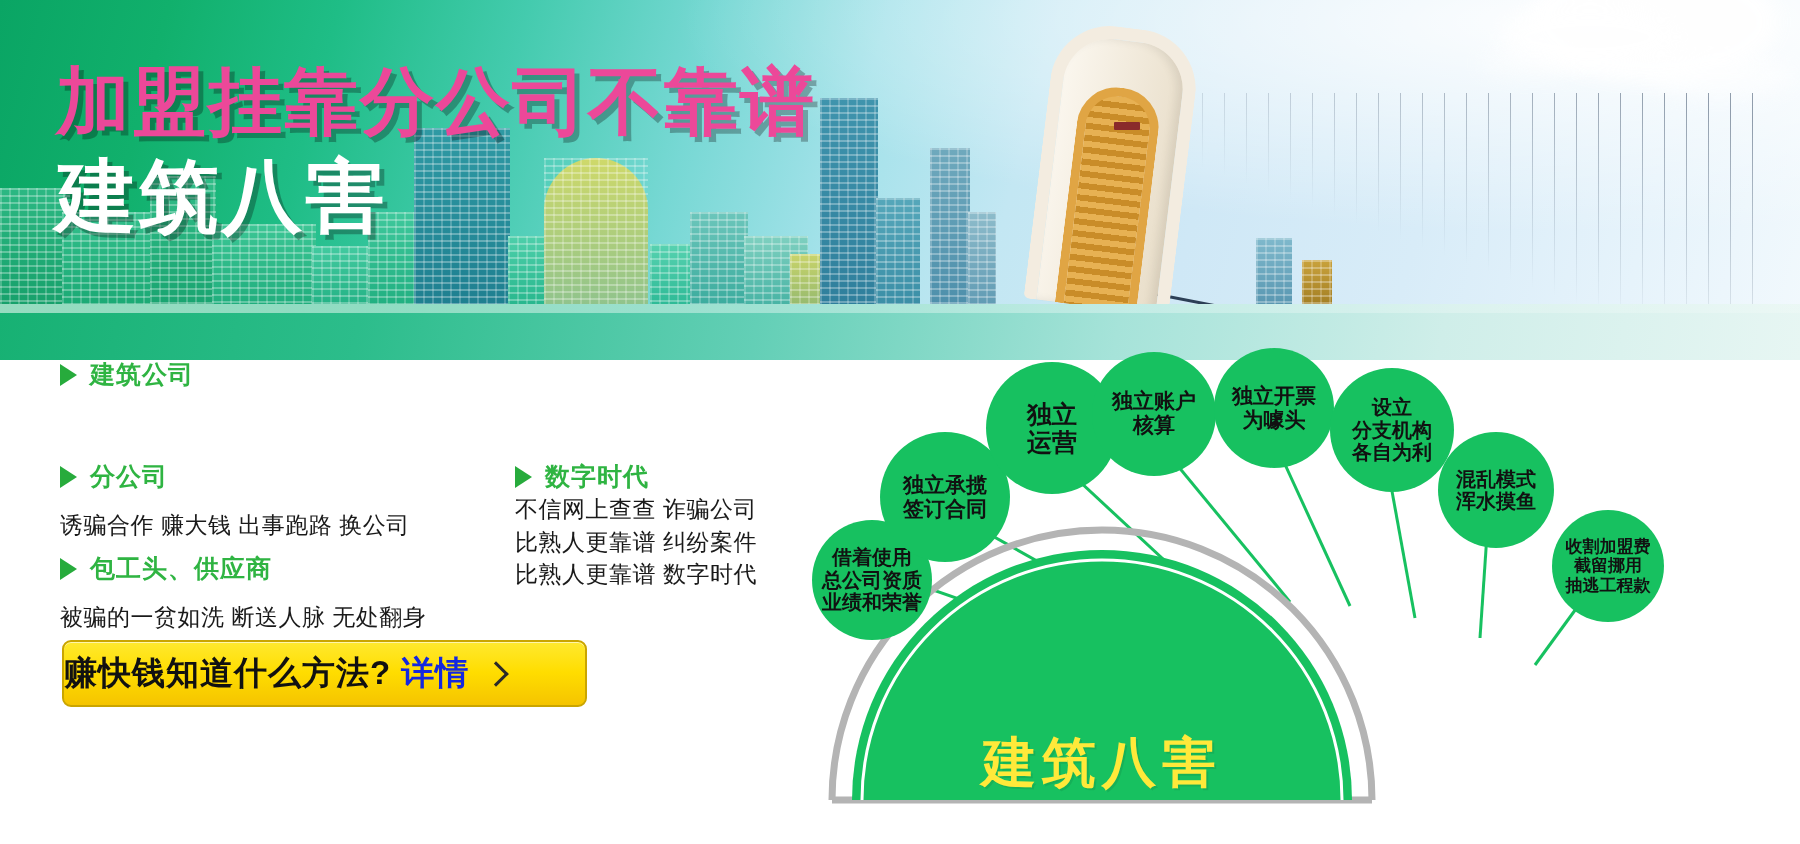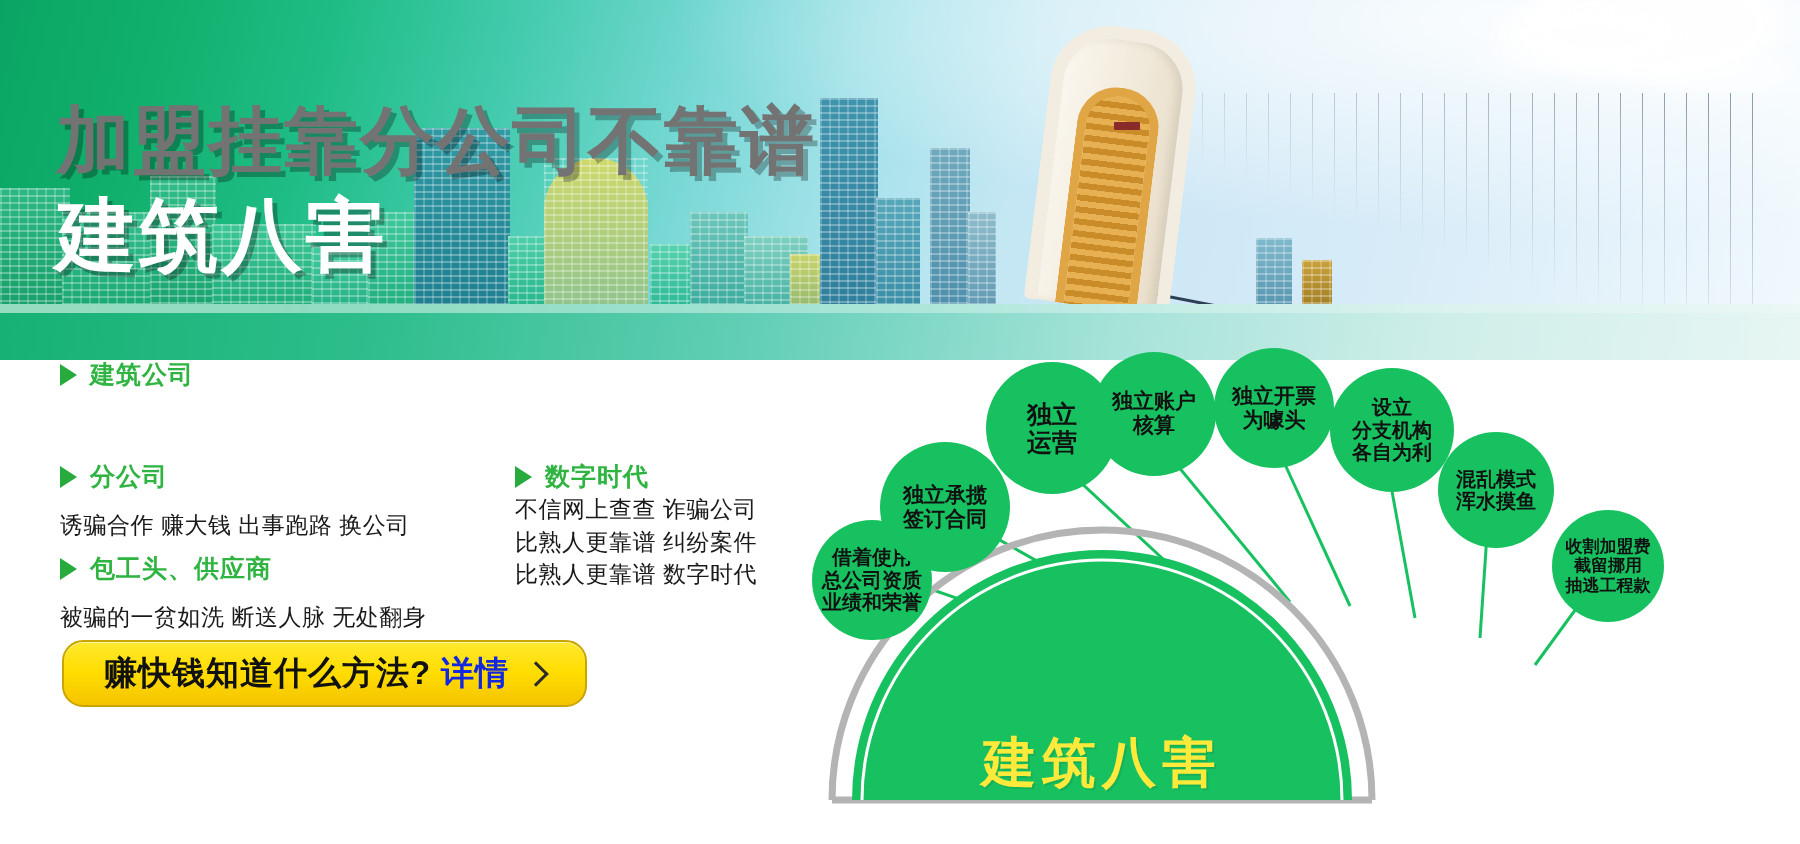--- a/index.html
+++ b/index.html
@@ -63,22 +63,22 @@
     position:absolute;left:104px;bottom:0px;width:660px;height:215px;
     background-image:repeating-linear-gradient(to right, rgba(60,80,105,.55) 0 1px, rgba(0,0,0,0) 1px 22px);
     -webkit-mask-image:linear-gradient(200deg, rgba(0,0,0,1) 8%, rgba(0,0,0,0) 62%);
     mask-image:linear-gradient(200deg, rgba(0,0,0,1) 8%, rgba(0,0,0,0) 62%);
   }
   .bridge-label{position:absolute;left:104px;bottom:178px;width:26px;height:8px;background:#8a2b2b;border-radius:1px;}
 
   
   .headline{position:absolute;left:56px;top:62px;z-index:6;}
   .h-line1{
-    font-size:74px;font-weight:bold;color:#737373;letter-spacing:2px;line-height:1.08;
-    text-shadow:5px 5px 0 rgba(0,0,0,.28);white-space:nowrap;margin-top:39px;
+    font-size:74px;font-weight:bold;color:#ec4899;letter-spacing:2px;line-height:1.08;
+    text-shadow:5px 5px 0 rgba(0,0,0,.28);white-space:nowrap;
   }
   .h-line2{
     margin-top:12px;
     font-size:80px;font-weight:bold;color:#ffffff;letter-spacing:3px;line-height:1.08;
     text-shadow:5px 5px 0 rgba(0,0,0,.28);white-space:nowrap;
   }
 
   
   .left{position:absolute;left:0;top:360px;width:800px;height:576px;}
   .sec-title{display:flex;align-items:center;gap:13px;}
@@ -95,23 +95,23 @@
   .blk-b{position:absolute;left:60px;top:100px;}
   .blk-b .lines{margin-top:16px;}
   .blk-c{position:absolute;left:60px;top:192px;}
   .blk-c .lines{margin-top:16px;}
   .blk-d{position:absolute;left:515px;top:100px;text-align:center;}
   .blk-d .lines{}
 
   
   .cta{
     position:absolute;left:62px;top:280px;width:521px;height:63px;
-    border-radius:21px;border:2px solid #caa500;
+    border-radius:9px;border:2px solid #caa500;
     background:linear-gradient(180deg,#ffe92f 0%, #ffdd00 48%, #f5c400 100%);
-    display:flex;align-items:center;justify-content:center;gap:10px;
+    display:flex;align-items:center;justify-content:flex-start;gap:10px;
     box-shadow:0 1px 0 rgba(255,255,255,.6) inset;
     cursor:pointer;
   }
   .cta-main{font-size:33px;font-weight:bold;color:#111;letter-spacing:1px;}
   .cta-link{font-size:33px;font-weight:bold;color:#1327e0;letter-spacing:1px;}
   .cta-chev{
     width:15px;height:15px;border-top:3px solid #2a2a2a;border-right:3px solid #2a2a2a;
     transform:rotate(45deg);margin-left:8px;
   }
 
@@ -287,21 +287,21 @@
       <path d="M 72 470 A 240 240 0 0 1 552 470" fill="none" stroke="#ffffff" stroke-width="3"></path>
     </svg>
 
     <div class="dome-label" style="left:42px;width:540px;bottom:44px;">建筑八害</div>
 
     <div class="bubble" style="left:22px;top:190px;width:120px;height:120px;font-size:20px;">
       <span style="white-space:pre-line;">借着使用
 总公司资质
 业绩和荣誉</span>
     </div>
-    <div class="bubble" style="left:90px;top:112px;width:130px;height:130px;font-size:21px;">
+    <div class="bubble" style="left:90px;top:102px;width:130px;height:130px;font-size:21px;">
       <span style="white-space:pre-line;">独立承揽
 签订合同</span>
     </div>
     <div class="bubble" style="left:196px;top:32px;width:132px;height:132px;font-size:25px;">
       <span style="white-space:pre-line;">独立
 运营</span>
     </div>
     <div class="bubble" style="left:302px;top:22px;width:124px;height:124px;font-size:21px;font-family:Liberation Serif, serif;">
       <span style="white-space:pre-line;">独立账户
 核算</span>

